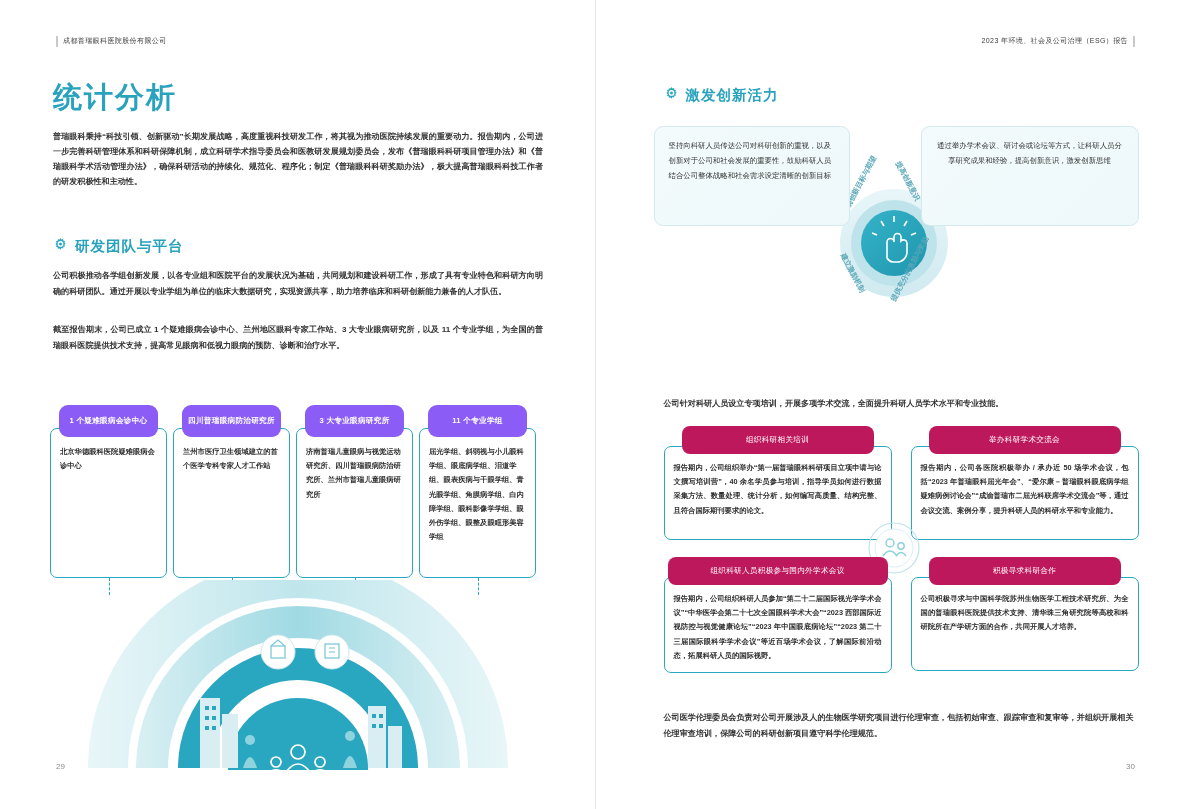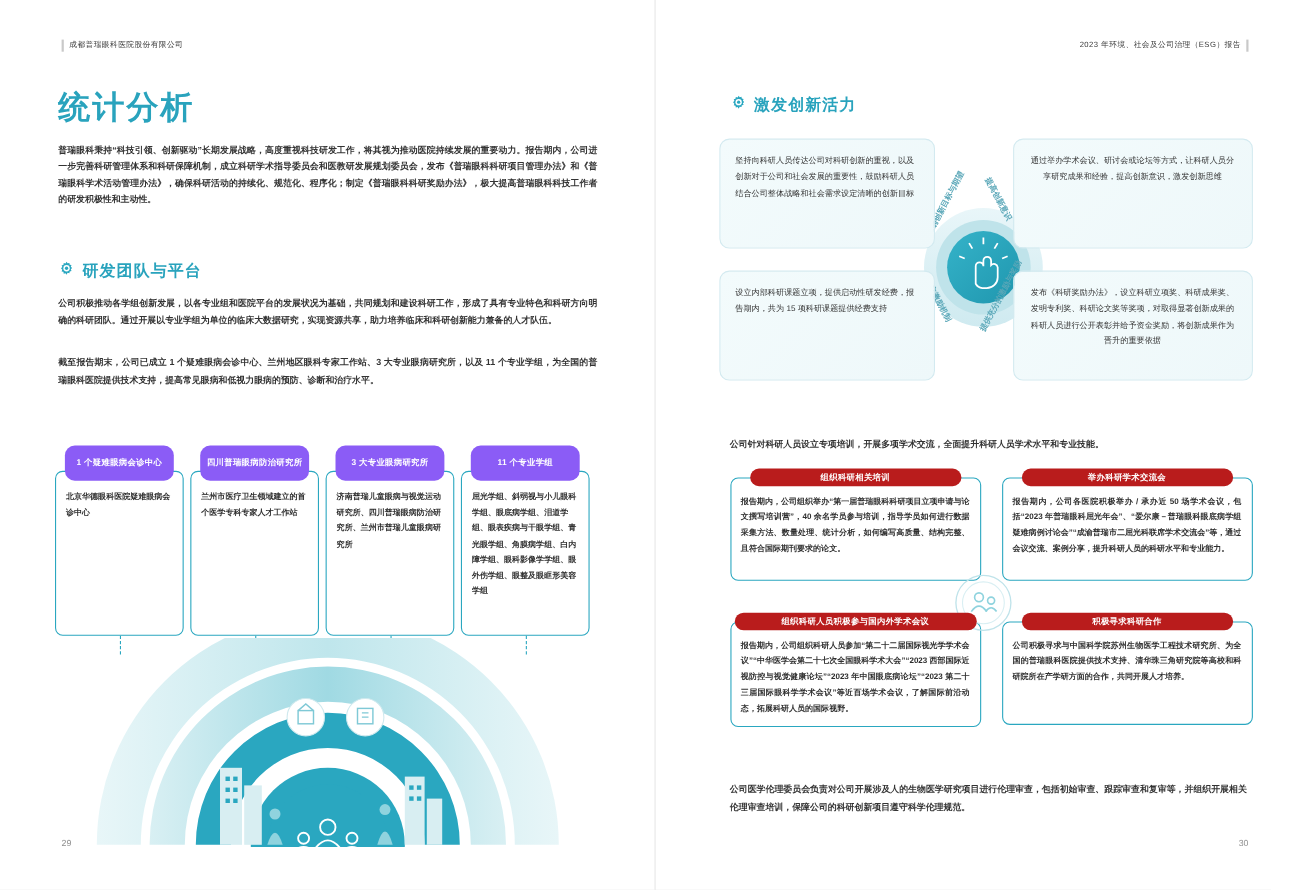--- a/index.html
+++ b/index.html
@@ -69,22 +69,22 @@
   .qcard.bl { left:58px;  top:128px; width:196px; height:100px;
     background:linear-gradient(135deg,#f3fbfc 0%, #eef8fa 100%); border:1px solid #d3eaf0; }
   .qcard.br { right:52px; top:128px; width:218px; height:100px; text-align:center;
     background:linear-gradient(135deg,#f3fbfc 0%, #eef8fa 100%); border:1px solid #d3eaf0; }
 
   .hubsvg { position:absolute; left:243px; top:18px; }
 
   .rotlabel { position:absolute; font-size:7.2px; font-weight:bold; color:#5aa7b8; white-space:nowrap; }
   .tcard { position:absolute; width:228px; }
   .tcard .tab {
-    position:relative; z-index:3; margin:0 18px; height:16px; border-radius:8px;
-    background:#b91c1c; color:#fff; font-size:7.6px; font-weight:bold;
+    position:relative; z-index:3; margin:0 18px; height:28px; border-radius:8px;
+    background:#be185d; color:#fff; font-size:7.6px; font-weight:normal;
     display:flex; align-items:center; justify-content:center; letter-spacing:.3px;
   }
   .tcard .bodybox {
     margin-top:-8px; padding:14px 9px 9px; min-height:94px;
     border:1.1px solid #2aa7c0; border-radius:7px; background:#fff;
   }
   .tcard .bodybox .txt { font-size:7.3px; line-height:1.95; color:#2f2f2f; font-weight:bold; text-align:justify; }
 
   .pnum { position:absolute; bottom:38px; font-size:8px; color:#8e8e8e; }
   .watermark { position:absolute; left:0; right:0; bottom:6px; text-align:center;
@@ -282,26 +282,20 @@
       <span class="rotlabel" style="left:290px; top:58px; transform:rotate(62deg);">提高创新意识</span>
       <span class="rotlabel" style="left:235px; top:150px; transform:rotate(62deg);">建立激励机制</span>
       <span class="rotlabel" style="left:278px; top:146px; transform:rotate(-62deg);">提供充分的激励与奖励</span>
 
       <div class="qcard tl">
         <span>坚持向科研人员传达公司对科研创新的重视，以及创新对于公司和社会发展的重要性，鼓励科研人员结合公司整体战略和社会需求设定清晰的创新目标</span>
       </div>
       <div class="qcard tr">
         <span>通过举办学术会议、研讨会或论坛等方式，让科研人员分享研究成果和经验，提高创新意识，激发创新思维</span>
       </div>
-      <div class="qcard bl">
-        <span>设立内部科研课题立项，提供启动性研发经费，报告期内，共为 15 项科研课题提供经费支持</span>
-      </div>
-      <div class="qcard br">
-        <span>发布《科研奖励办法》，设立科研立项奖、科研成果奖、发明专利奖、科研论文奖等奖项，对取得显著创新成果的科研人员进行公开表彰并给予资金奖励，将创新成果作为晋升的重要依据</span>
-      </div>
     </div>
 
     <div class="para blur" style="position:absolute; left:68px; top:396px; width:470px;">公司针对科研人员设立专项培训，开展多项学术交流，全面提升科研人员学术水平和专业技能。</div>
 
     <div class="tcard" style="left:68px; top:426px;">
       <div class="tab">组织科研相关培训</div>
       <div class="bodybox">
         <div class="txt blur">报告期内，公司组织举办“第一届普瑞眼科科研项目立项申请与论文撰写培训营”，40 余名学员参与培训，指导学员如何进行数据采集方法、数量处理、统计分析，如何编写高质量、结构完整、且符合国际期刊要求的论文。</div>
       </div>
     </div>

